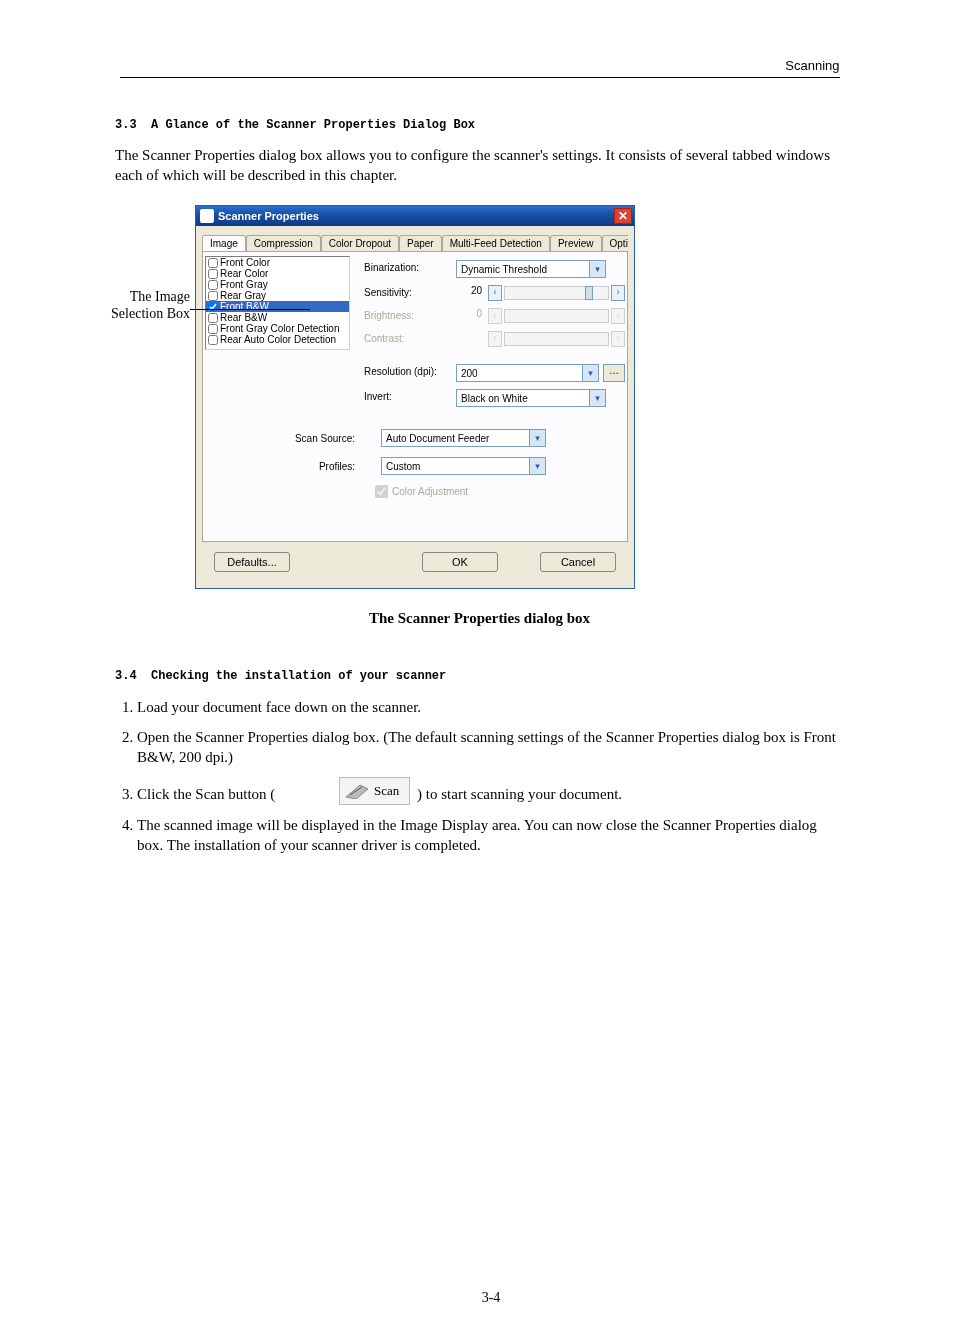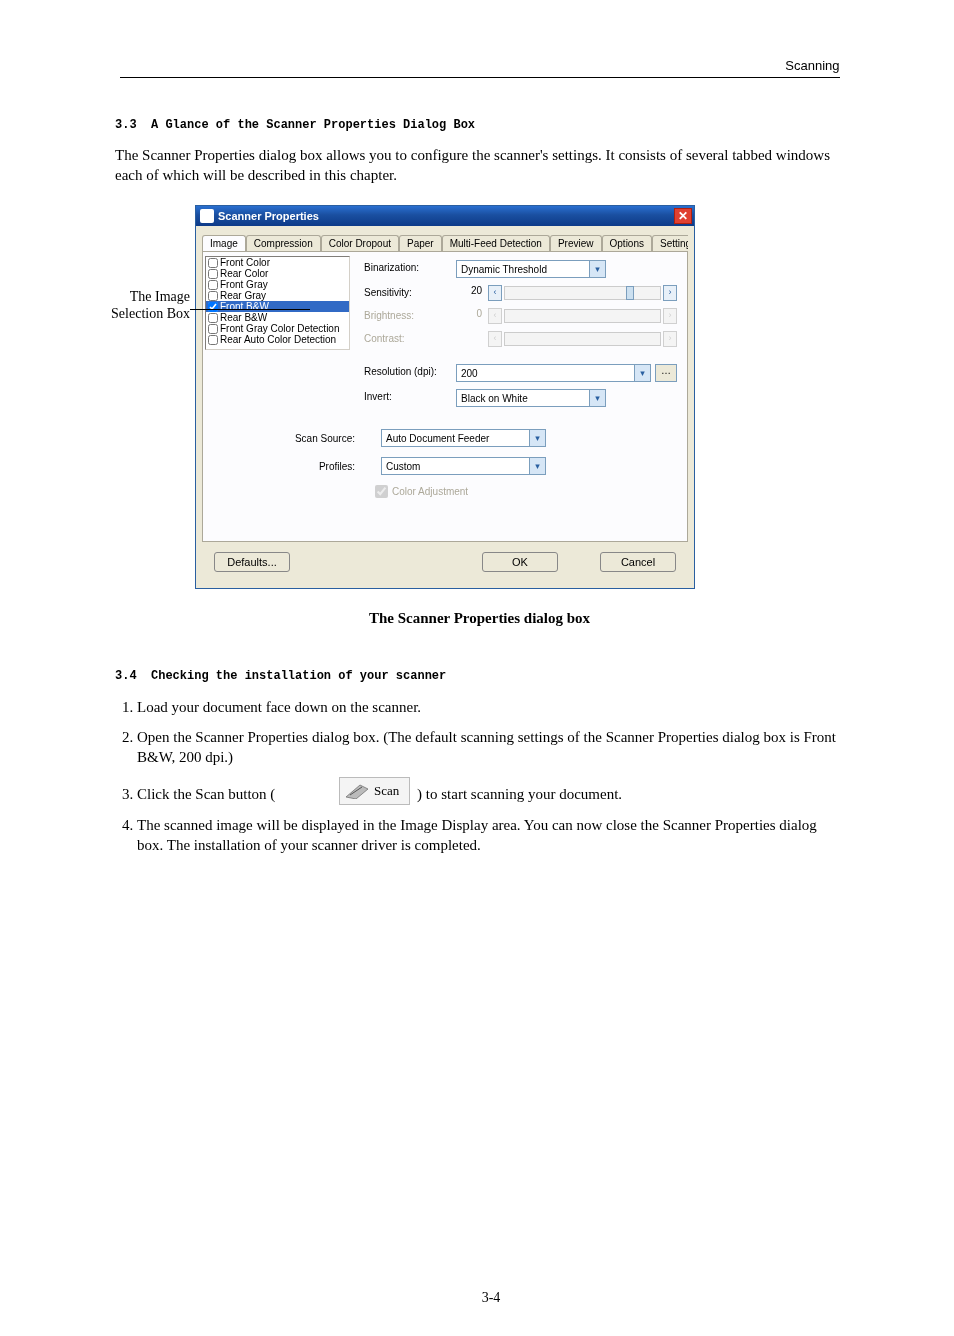--- a/index.html
+++ b/index.html
@@ -61,21 +61,21 @@
   .callout-line {
     position: absolute;
     left: -5px;
     top: 104px;
     width: 120px;
     height: 1px;
     background: #000;
   }
   
   .dialog {
-    width: 500px;
+    width: 440px;
     border: 1px solid #2a5fa0;
     font-family: Tahoma, Arial, sans-serif;
     font-size: 11px;
     color: #000;
   }
   .titlebar {
     background: linear-gradient(to bottom, #2a6fd0, #1a4fa0 45%, #0d3a88);
     color: #fff;
     height: 20px;
     display: flex;
@@ -124,21 +124,21 @@
   .tab.active {
     background: #fcfcfe;
     padding-bottom: 3px;
     position: relative;
     top: 1px;
   }
   .tab-content {
     background: #fcfcfe;
     border: 1px solid #aca899;
     border-top: none;
-    padding: 4px 10px 10px 2px;
+    padding: 4px 2px 10px 2px;
     min-height: 290px;
   }
   .upper-row {
     display: flex;
   }
   .image-sel {
     width: 145px;
     border: 1px inset #d4d0c8;
     background: #fff;
     font-size: 10px;

